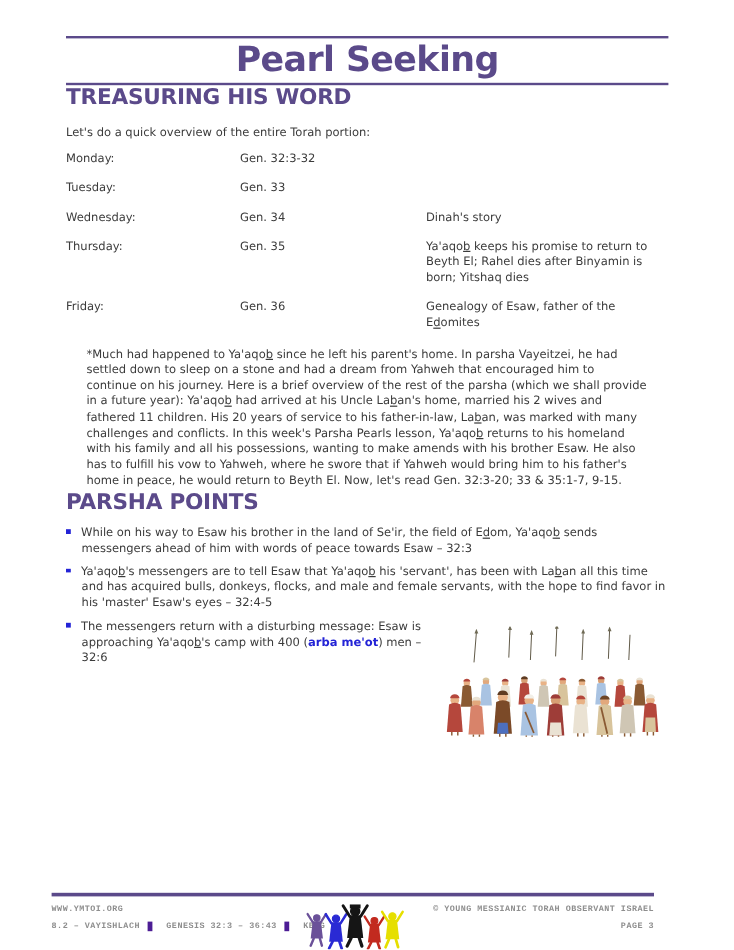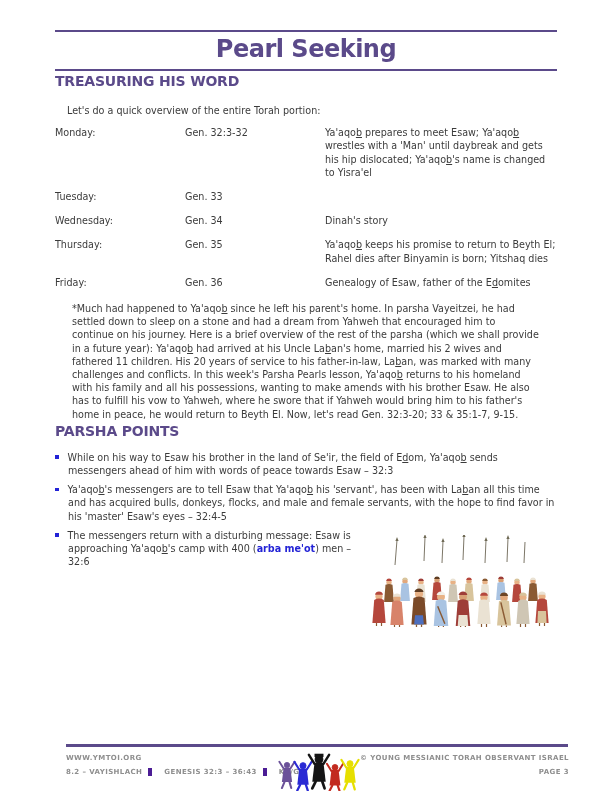--- a/index.html
+++ b/index.html
@@ -17,42 +17,42 @@
   .content { padding: 0 55px; }
 
   .header {
     margin-top: 30px;
     border-top: 2px solid var(--purple, #5b4a8a);
     border-bottom: 2px solid var(--purple, #5b4a8a);
     text-align: center;
     padding: 1px 0 3px;
   }
   .title {
-    font-size: 24px;
+    font-size: 29px;
     line-height: 33px;
     font-weight: bold;
     color: var(--purple, #5b4a8a);
     letter-spacing: -0.5px;
   }
 
   h2.sec-heading {
-    font-size: 14px;
+    font-size: 18px;
     line-height: 21px;
     font-weight: bold;
     color: var(--purple, #5b4a8a);
     letter-spacing: -0.2px;
     margin: 0;
   }
   .h-treasuring { margin-top: 13px; }
   .h-parsha { margin-top: 46px; }
 
-  .intro { margin: 12px 12px 0; }
+  .intro { margin: 12px 0 0; }
 
   .schedule { margin-top: 9px; }
-  .srow { display: flex; margin-bottom: 11px; }
+  .srow { display: flex; margin-bottom: 11px; gap: 15px; }
   .srow .day { width: 90px; flex: none; }
   .srow .ref { width: 140px; flex: none; margin-left: 40px; }
   .srow .desc { flex: 1; max-width: 276px; }
 
   .summary { margin: 13px 17px 0; }
 
   .bullets { margin-top: 9px; }
   .bullet {
     padding-left: 13px;
     text-indent: -13px;
@@ -71,32 +71,33 @@
   .crowd-float {
     float: right;
     width: 190px;
     height: 92px;
     margin: 6px 0 0 10px;
   }
 
   .footer {
     position: absolute;
     top: 744px;
-    left: 66px;
+    left: 43px;
     width: 502px;
     border-top: 3px solid var(--purple, #5b4a8a);
     padding-top: 7px;
     display: flex;
     justify-content: space-between;
     align-items: flex-start;
     color: var(--footer-text, #8e8e8e);
     font-size: 7px;
     line-height: 8px;
     font-weight: bold;
     letter-spacing: 0.4px;
+    font-family: Liberation Mono, monospace;
   }
   .fcol { width: 210px; }
   .fline { margin-bottom: 6px; white-space: nowrap; }
   .fsegs span + span {
     border-left: 4px solid #4c1d95;
     margin-left: 6px;
     padding-left: 12px;
   }
   .fright { text-align: right; }
   .flogo { width: 84px; height: 40px; margin-top: -3px; flex: none; }
@@ -112,21 +113,20 @@
     </div>
 
     <section>
       <h2 class="sec-heading h-treasuring">TREASURING HIS WORD</h2>
       <p class="intro">Let's do a quick overview of the entire Torah portion:</p>
 
       <div class="schedule">
         <div class="srow">
           <div class="day">Monday:</div>
           <div class="ref">Gen. 32:3-32</div>
-          <div class="desc">Ya'aqo<u>b</u> prepares to meet Esaw; Ya'aqo<u>b</u> wrestles with a 'Man' until daybreak and gets his hip dislocated; Ya'aqo<u>b</u>'s name is changed to Yisra'el</div>
         </div>
         <div class="srow">
           <div class="day">Tuesday:</div>
           <div class="ref">Gen. 33</div>
         </div>
         <div class="srow">
           <div class="day">Wednesday:</div>
           <div class="ref">Gen. 34</div>
           <div class="desc">Dinah's story</div>
         </div>

